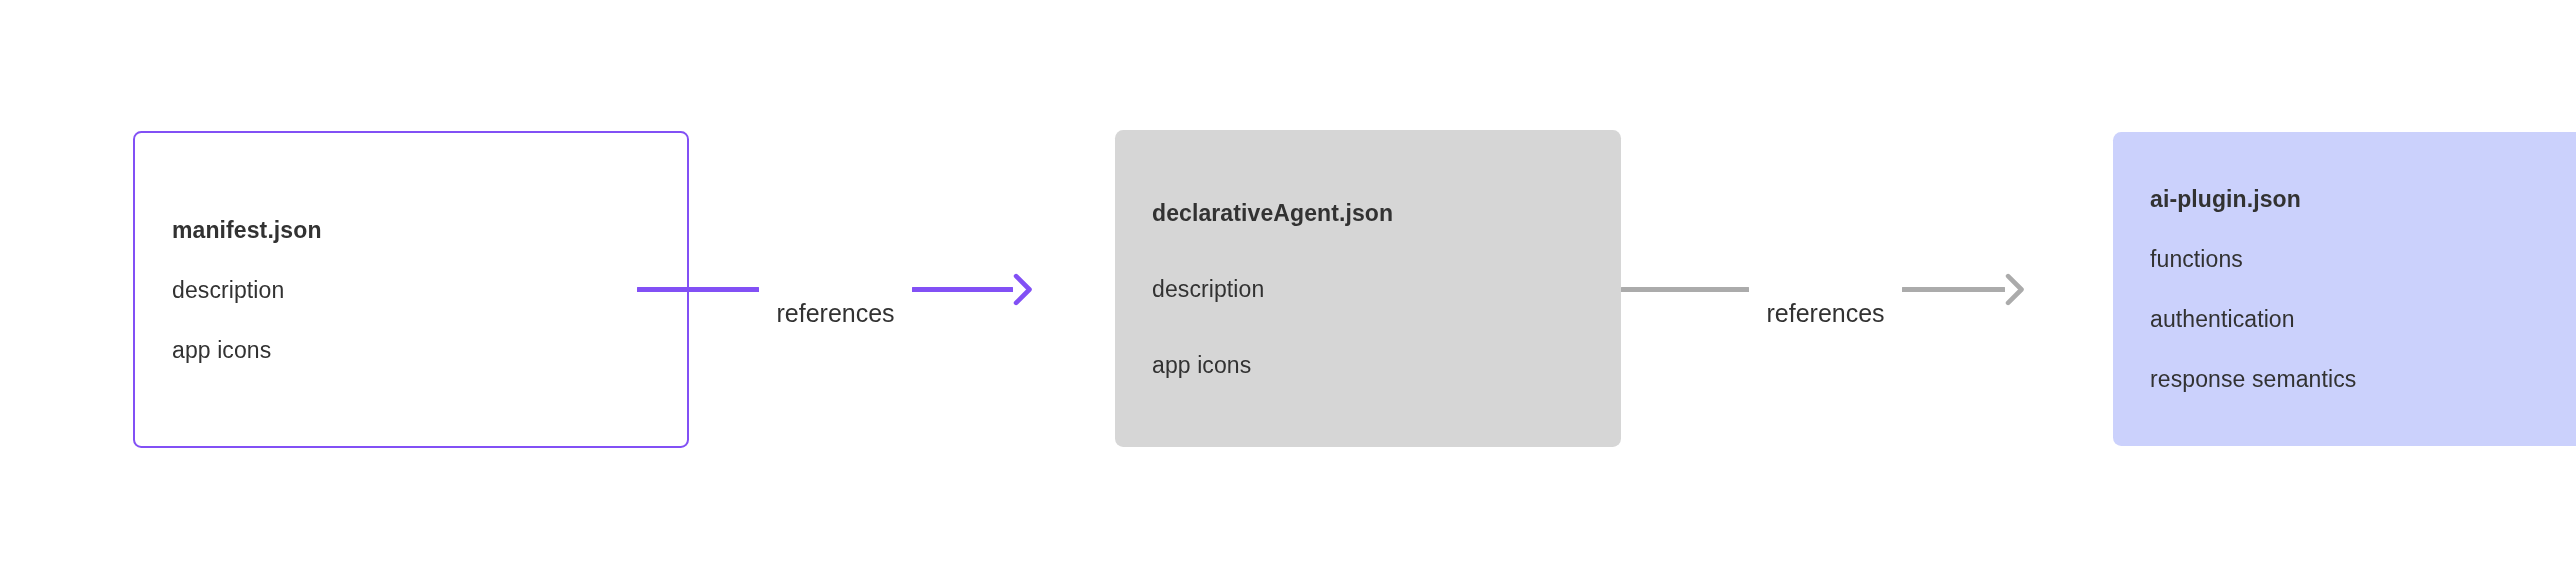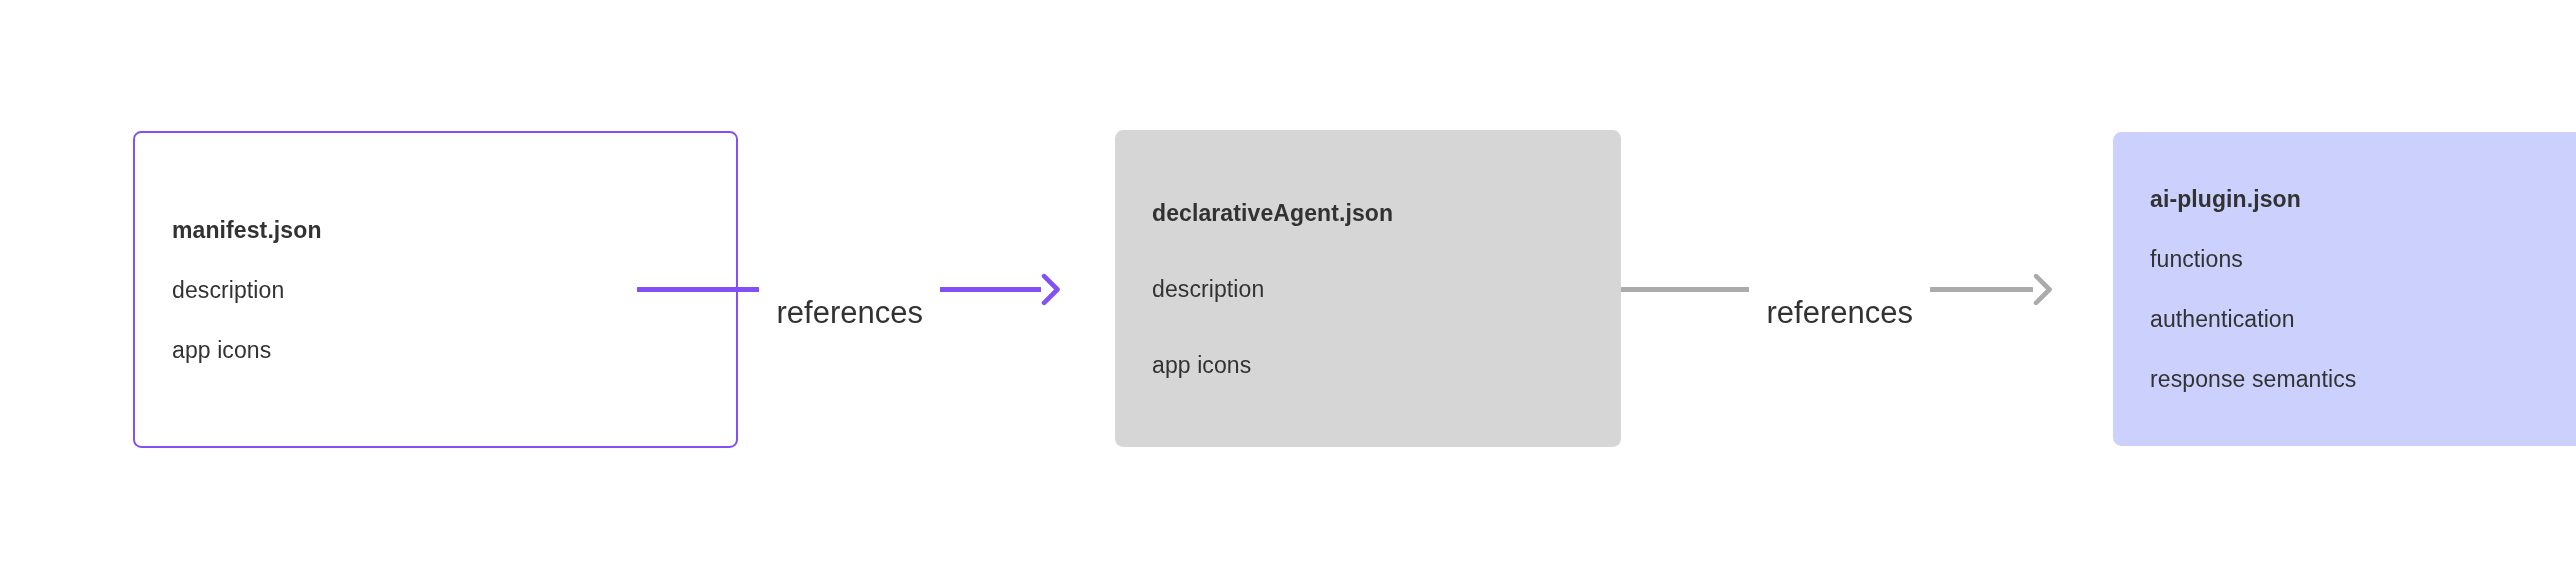--- a/index.html
+++ b/index.html
@@ -37,21 +37,21 @@
     white-space: nowrap;
   }
   .node .line.title {
     font-weight: bold;
   }
 
   
   #node-manifest {
     left: 133px;
     top: 131px;
-    width: 605px;
+    width: 556px;
     height: 317px;
     background: #ffffff;
     border: 2.6px solid #8250f5;
   }
 
   
   #node-declarative {
     left: 1115px;
     top: 130px;
     width: 506px;
@@ -78,21 +78,21 @@
     height: 67px;
     display: flex;
     align-items: center;
   }
   .edge .seg {
     height: 4.6px;
     border-radius: 0.5px;
     flex: 0 0 auto;
   }
   .edge .edge-label {
-    font-size: 31px;
+    font-size: 25px;
     line-height: 28px;
     color: #323232;
     white-space: nowrap;
     padding: 0 17.5px;
     flex: 0 0 auto;
     margin-top: 46px;
   }
   .edge .head {
     flex: 0 0 auto;
     display: block;

